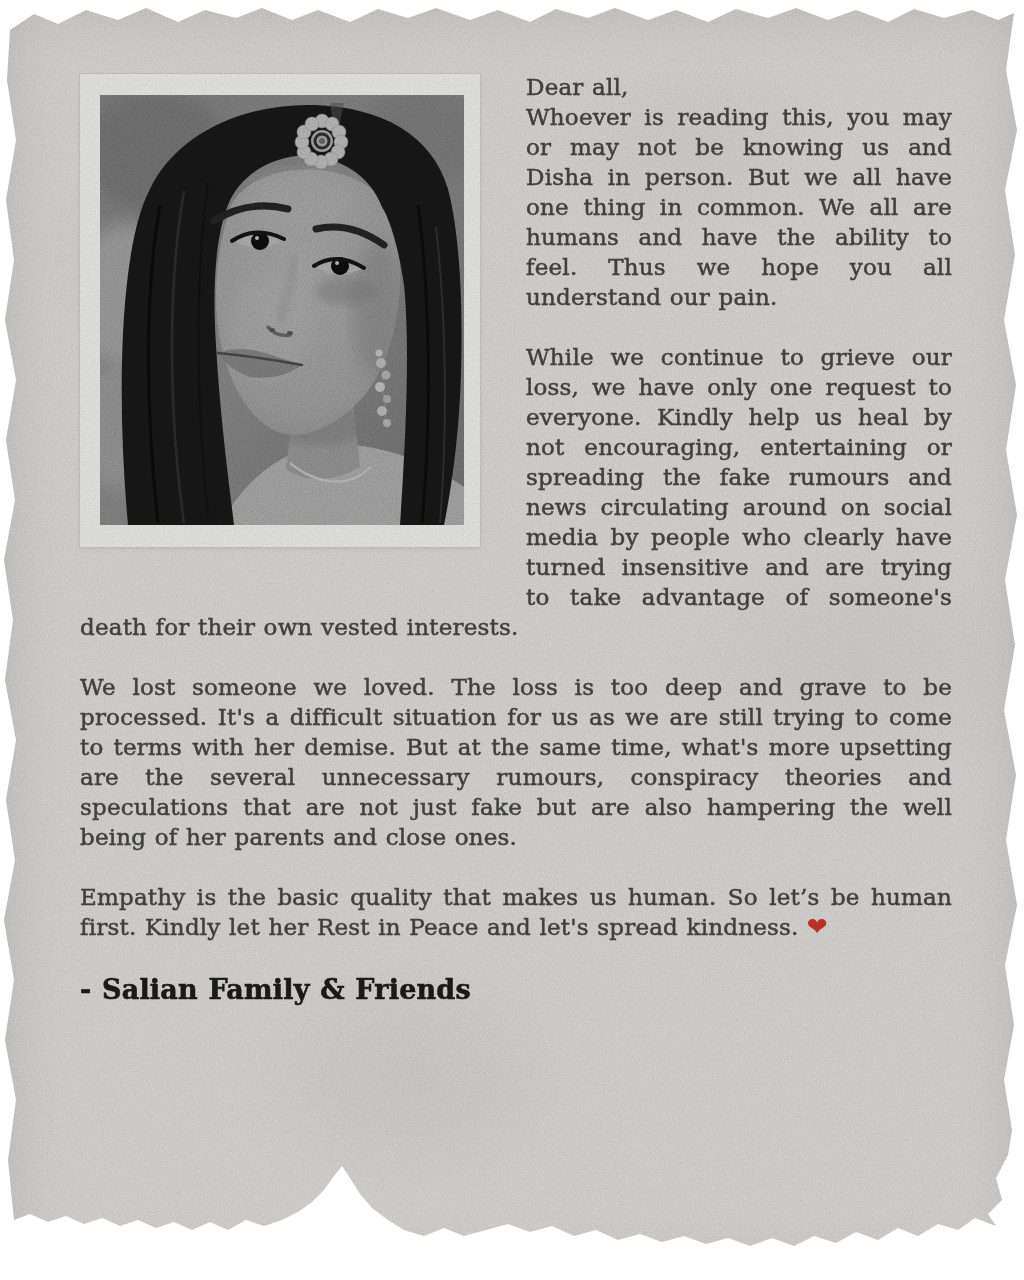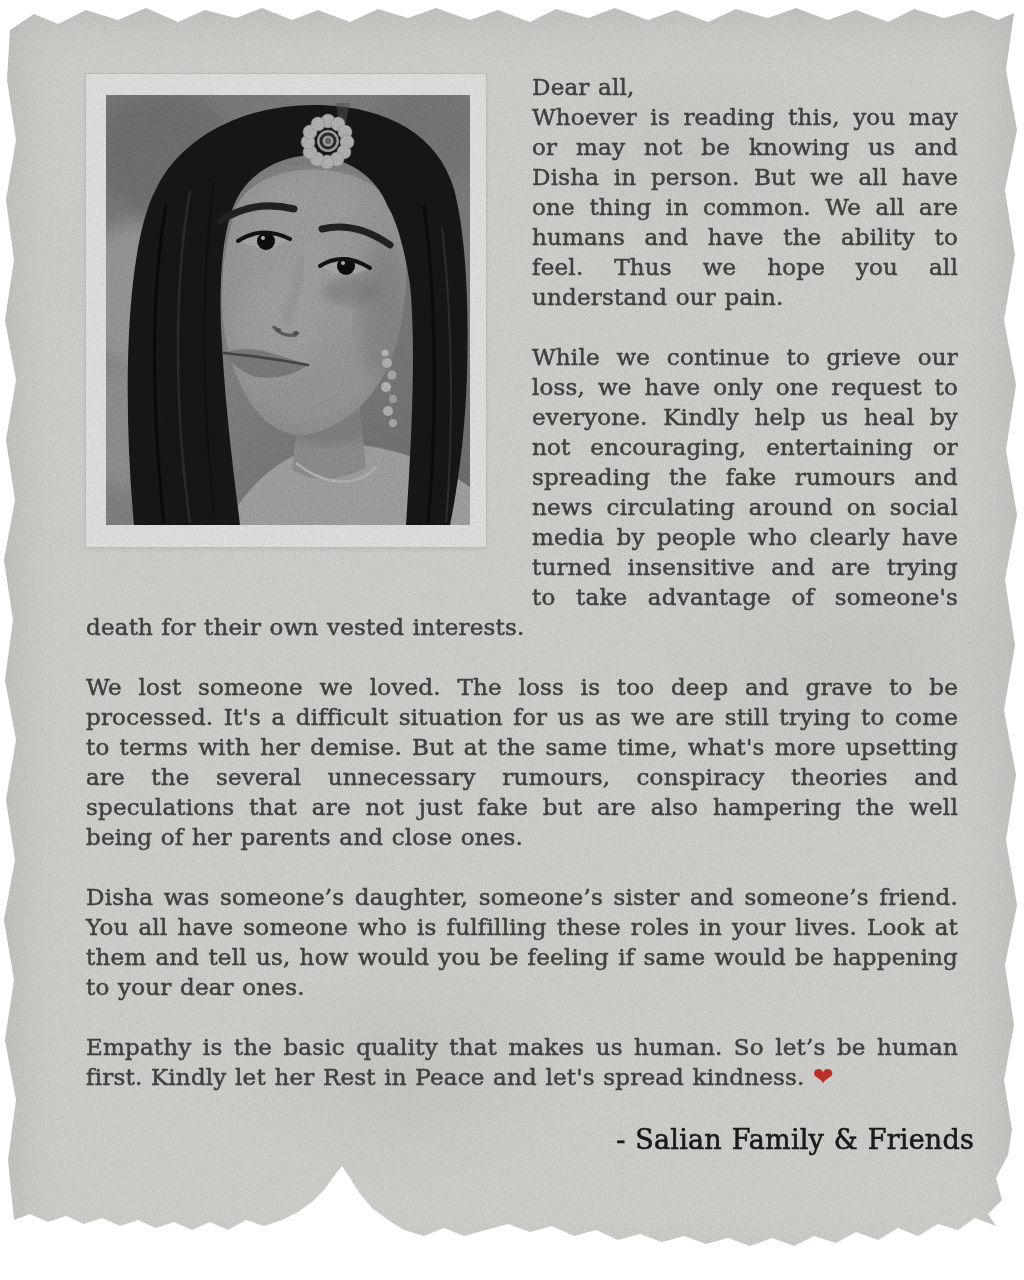--- a/index.html
+++ b/index.html
@@ -40,39 +40,38 @@
       350px 1178px, 342px 1166px, 334px 1176px, 324px 1190px, 312px 1202px, 298px 1212px,
       282px 1220px, 264px 1226px, 246px 1220px, 228px 1230px, 210px 1222px, 192px 1230px,
       174px 1222px, 156px 1228px, 138px 1220px, 120px 1226px, 102px 1218px, 84px 1224px,
       66px 1216px, 48px 1222px, 30px 1214px, 14px 1220px,
       8px 1160px, 16px 1100px, 5px 1040px, 14px 980px, 4px 920px, 15px 860px, 6px 800px,
       16px 740px, 5px 680px, 13px 620px, 4px 560px, 15px 500px, 6px 440px, 16px 380px,
       5px 320px, 14px 260px, 6px 200px, 16px 140px, 7px 80px
     );
   }
   .content {
-    position:absolute; left:86px; top:72px; width:888px;
+    position:absolute; left:80px; top:72px; width:888px;
     font-size:23px; line-height:30px; text-align:justify;
     color:#4a4a4a; -webkit-text-stroke:0.5px #4a4a4a;
     letter-spacing:0.2px; word-spacing:1px;
   }
   .photo-frame {
     float:left; margin:2px 46px 38px 0;
     width:364px; height:437px;
     padding:21px 16px 15px 20px;
     background:#fbfbfa;
     box-shadow: 0 0 0 1px #d9d8d5, 0 2px 5px rgba(0,0,0,.07);
   }
   .photo-frame svg { display:block; }
   .salutation { margin:0; }
   p.para { margin:0 16px 30px 0; }
   .signature {
     margin-top:20px;
-    text-align:right;
-    font-weight:normal;
+    font-weight:bold;
     font-size:27px; line-height:36px;
     color:#1e1e1e; -webkit-text-stroke:0.6px #1e1e1e;
   }
   .heart {
     color:#d6382c;
     font-family:"DejaVu Sans", sans-serif;
     -webkit-text-stroke:0;
     font-size:25px;
     margin-left:8px;
   }
@@ -194,21 +193,20 @@
         </g>
 
         <rect x="0" y="0" width="364" height="430" filter="url(#pgrain)" opacity="0.45"></rect>
       </svg>
     </figure>
 
     <div class="salutation">Dear all,</div>
     <p class="para">Whoever is reading this, you may or may not be knowing us and Disha in person. But we all have one thing in common. We all are humans and have the ability to feel. Thus we hope you all understand our pain.</p>
     <p class="para">While we continue to grieve our loss, we have only one request to everyone. Kindly help us heal by not encouraging, entertaining or spreading the fake rumours and news circulating around on social media by people who clearly have turned insensitive and are trying to take advantage of someone's death for their own vested interests.</p>
     <p class="para">We lost someone we loved. The loss is too deep and grave to be processed. It's a difficult situation for us as we are still trying to come to terms with her demise. But at the same time, what's more upsetting are the several unnecessary rumours, conspiracy theories and speculations that are not just fake but are also hampering the well being of her parents and close ones.</p>
-    <p class="para">Disha was someone’s daughter, someone’s sister and someone’s friend. You all have someone who is fulfilling these roles in your lives. Look at them and tell us, how would you be feeling if same would be happening to your dear ones.</p>
     <p class="para"><span>Empathy is the basic quality that makes us human. So let’s be human first. Kindly let her Rest in Peace and let's spread kindness.</span><span class="heart">❤</span></p>
 
     <div class="signature">- Salian Family &amp; Friends</div>
   </div>
 
   <svg class="grain" width="1024" height="1280">
     <filter id="papernoise">
       <feTurbulence type="fractalNoise" baseFrequency="0.9" numOctaves="2" stitchTiles="stitch"></feTurbulence>
       <feColorMatrix type="matrix" values="0 0 0 0 0  0 0 0 0 0  0 0 0 0 0  0.25 0.25 0.25 0 0"></feColorMatrix>
     </filter>

